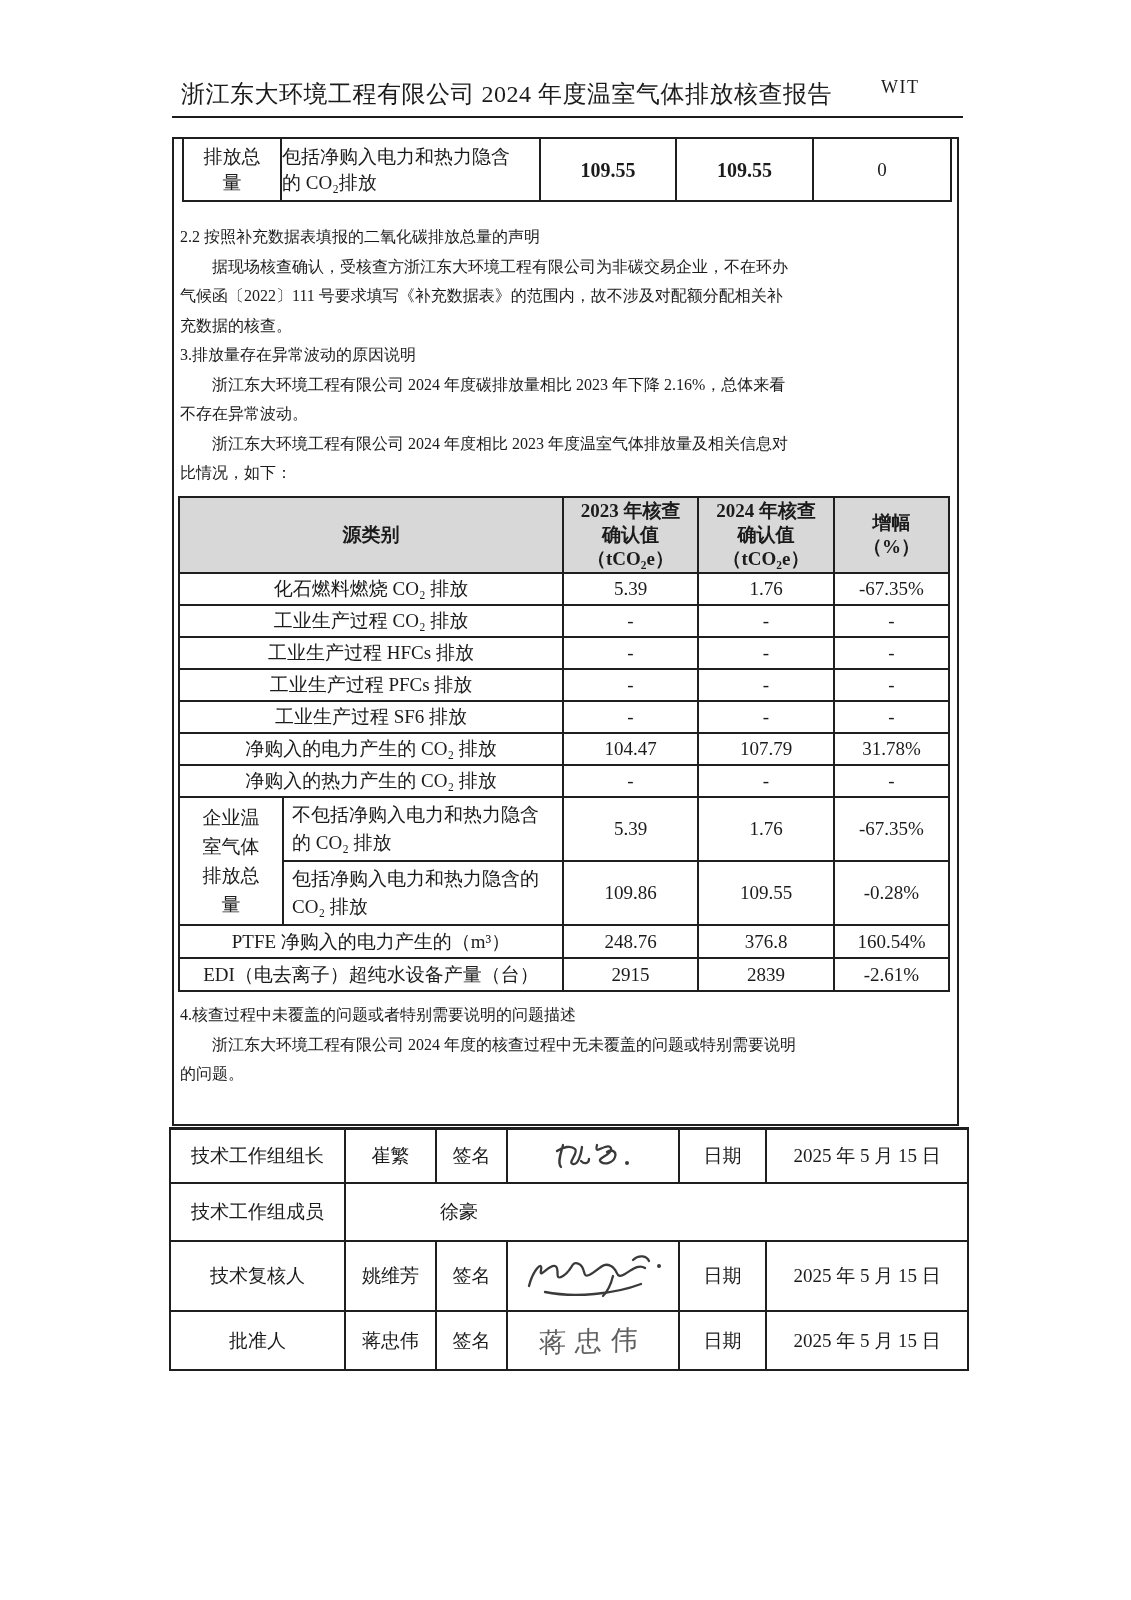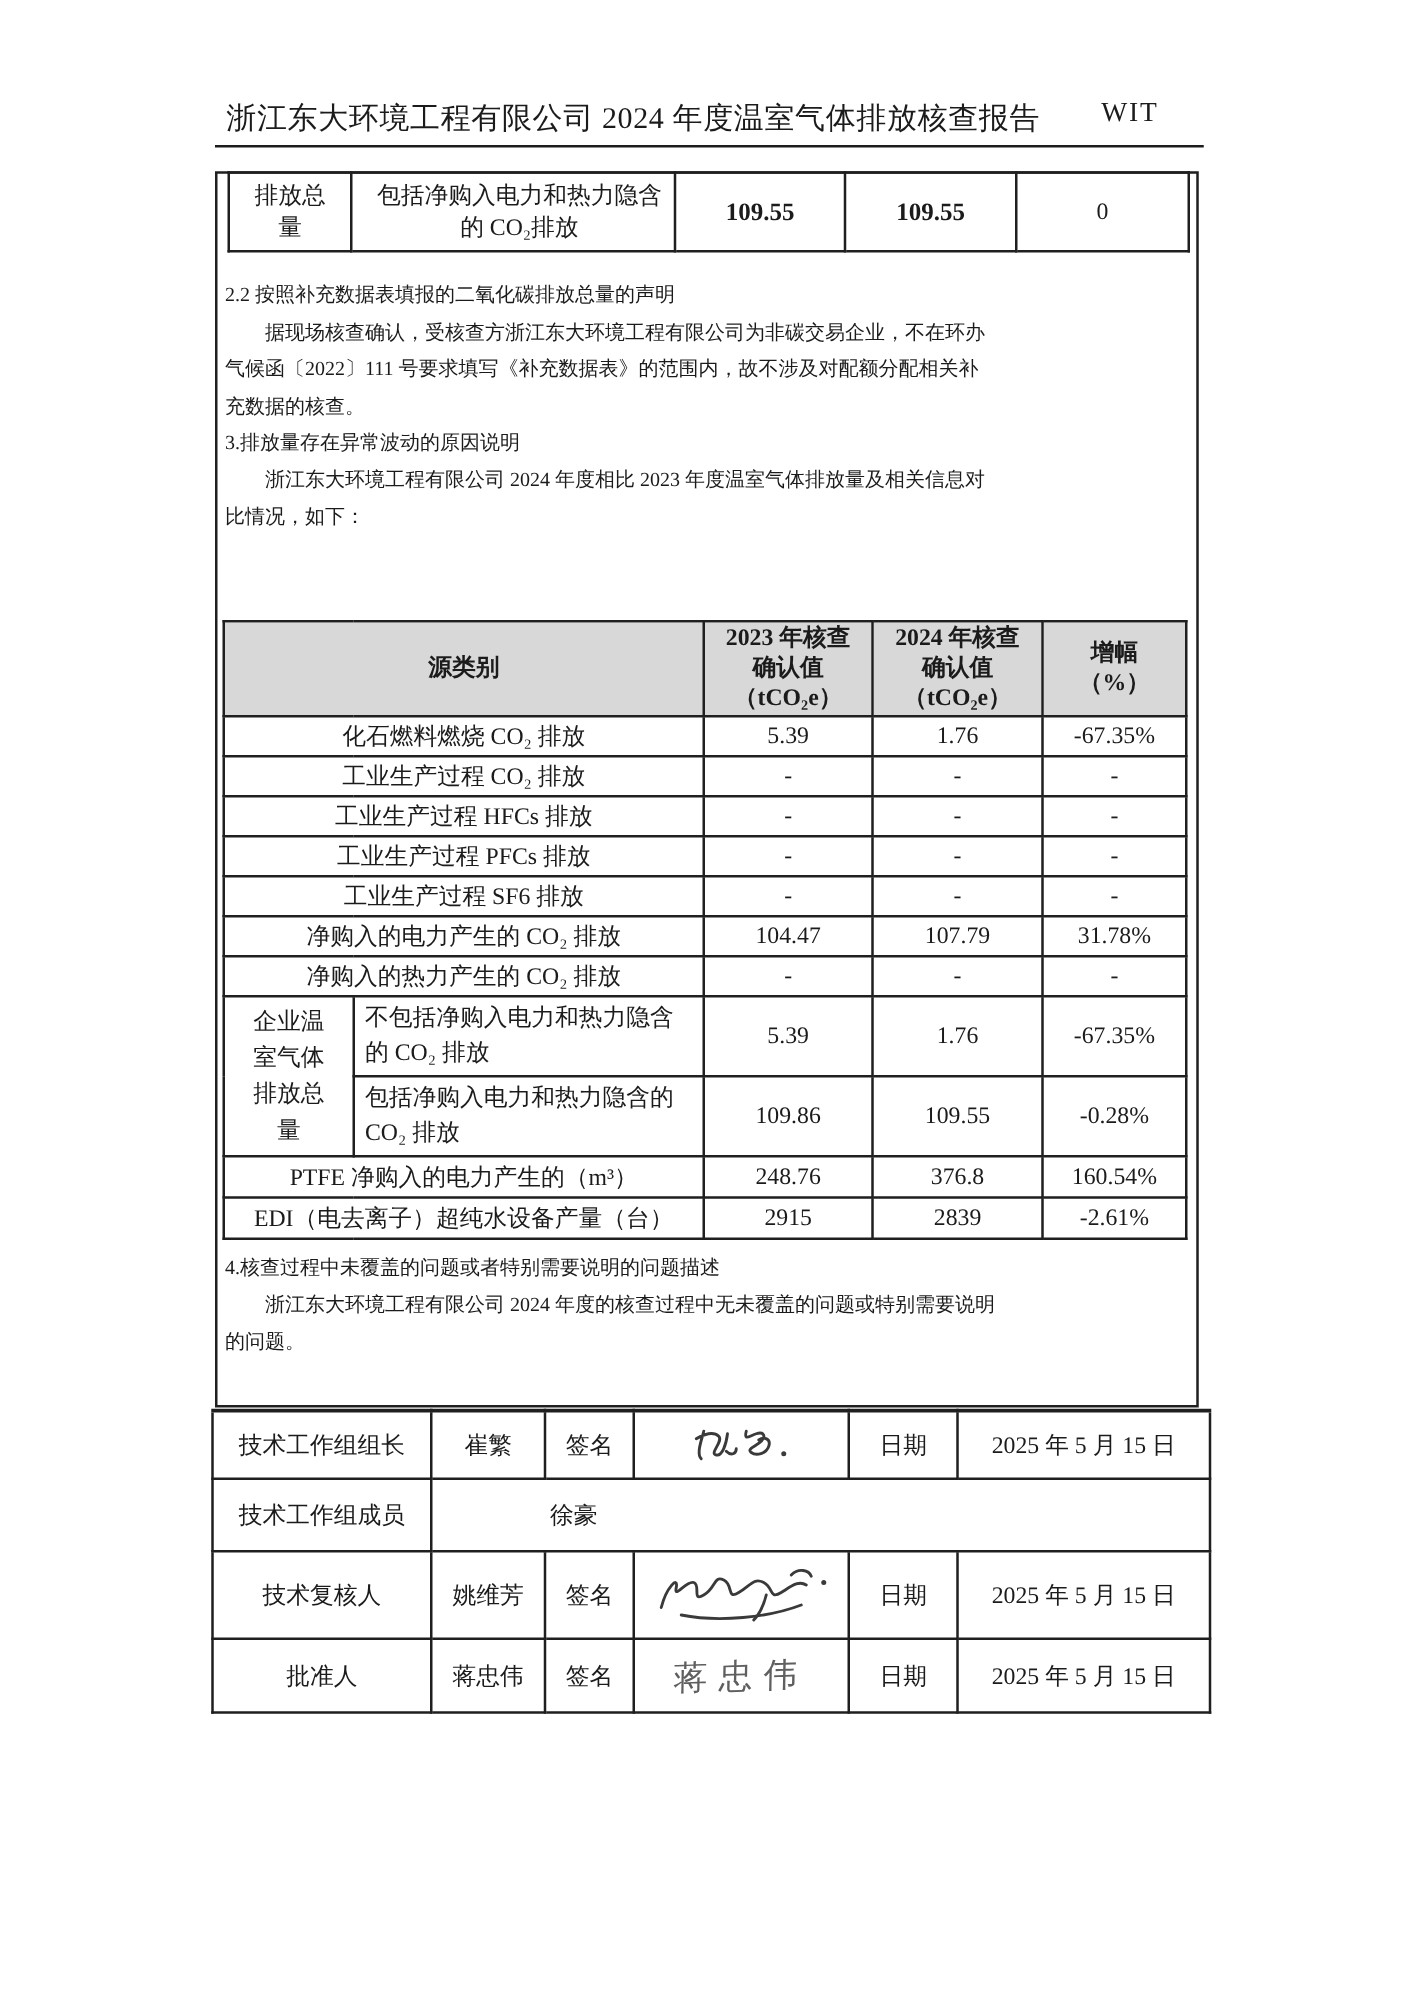--- a/index.html
+++ b/index.html
@@ -2,32 +2,32 @@
 <html><head>
 <meta charset="utf-8">
 <style>
   html,body{margin:0;padding:0;background:#ffffff;}
   .page{
     position:relative;width:1131px;height:1600px;background:#fff;overflow:hidden;
     font-family:"Liberation Serif","DejaVu Serif",serif;color:#1b1b1b;
   }
   
   .doc-header-title{position:absolute;left:181px;top:78px;font-size:24px;letter-spacing:.5px;white-space:nowrap;}
-  .doc-header-brand{position:absolute;left:881px;top:77px;font-size:22px;letter-spacing:1.5px;}
+  .doc-header-brand{position:absolute;left:881px;top:77px;font-size:18px;letter-spacing:1.5px;}
   .header-rule{position:absolute;left:172px;top:116px;width:791px;height:2px;background:#1c1c1c;}
   
   .outer-box{position:absolute;left:172px;top:137px;width:787px;height:989px;border:2px solid #1f1f1f;box-sizing:border-box;}
   
   table{border-collapse:collapse;table-layout:fixed;}
   td{border:2px solid #1f1f1f;padding:0;vertical-align:middle;overflow:hidden;}
   .ml{white-space:pre-line;}
   
   .carry-table{position:absolute;left:182px;top:137px;width:768px;font-size:19px;}
   .carry-table td{height:61px;text-align:center;line-height:26px;}
-  .carry-table td.item{text-align:center;padding-left:10px;}
+  .carry-table td.item{text-align:left;}
   .carry-table td.num{font-weight:bold;font-size:20px;}
   
   .textblock{position:absolute;left:180px;width:762px;font-size:16px;line-height:29.5px;}
   .textblock .para{white-space:pre-line;}
   .tb-upper{top:222px;}
   .tb-lower{top:1000px;}
   
   .cmp-table{position:absolute;left:178px;top:496px;width:770px;font-size:19px;}
   .cmp-table td{text-align:center;}
   .cmp-table tr.hdr td{background:#d8d8d8;height:74px;line-height:24px;}
@@ -85,20 +85,22 @@
     </tr>
   </tbody>
     </table>
 
   <div class="textblock tb-upper">
     <div class="para">2.2 按照补充数据表填报的二氧化碳排放总量的声明</div>
     <div class="para">　　据现场核查确认，受核查方浙江东大环境工程有限公司为非碳交易企业，不在环办
 气候函〔2022〕111 号要求填写《补充数据表》的范围内，故不涉及对配额分配相关补
 充数据的核查。</div>
     <div class="para">3.排放量存在异常波动的原因说明</div>
+    <div class="para">　　浙江东大环境工程有限公司 2024 年度碳排放量相比 2023 年下降 2.16%，总体来看
+不存在异常波动。</div>
     <div class="para">　　浙江东大环境工程有限公司 2024 年度相比 2023 年度温室气体排放量及相关信息对
 比情况，如下：</div>
   </div>
 
   <table class="cmp-table">
     <colgroup>
         <col style="width:104px">
         <col style="width:280px">
         <col style="width:135px">
         <col style="width:136px">

